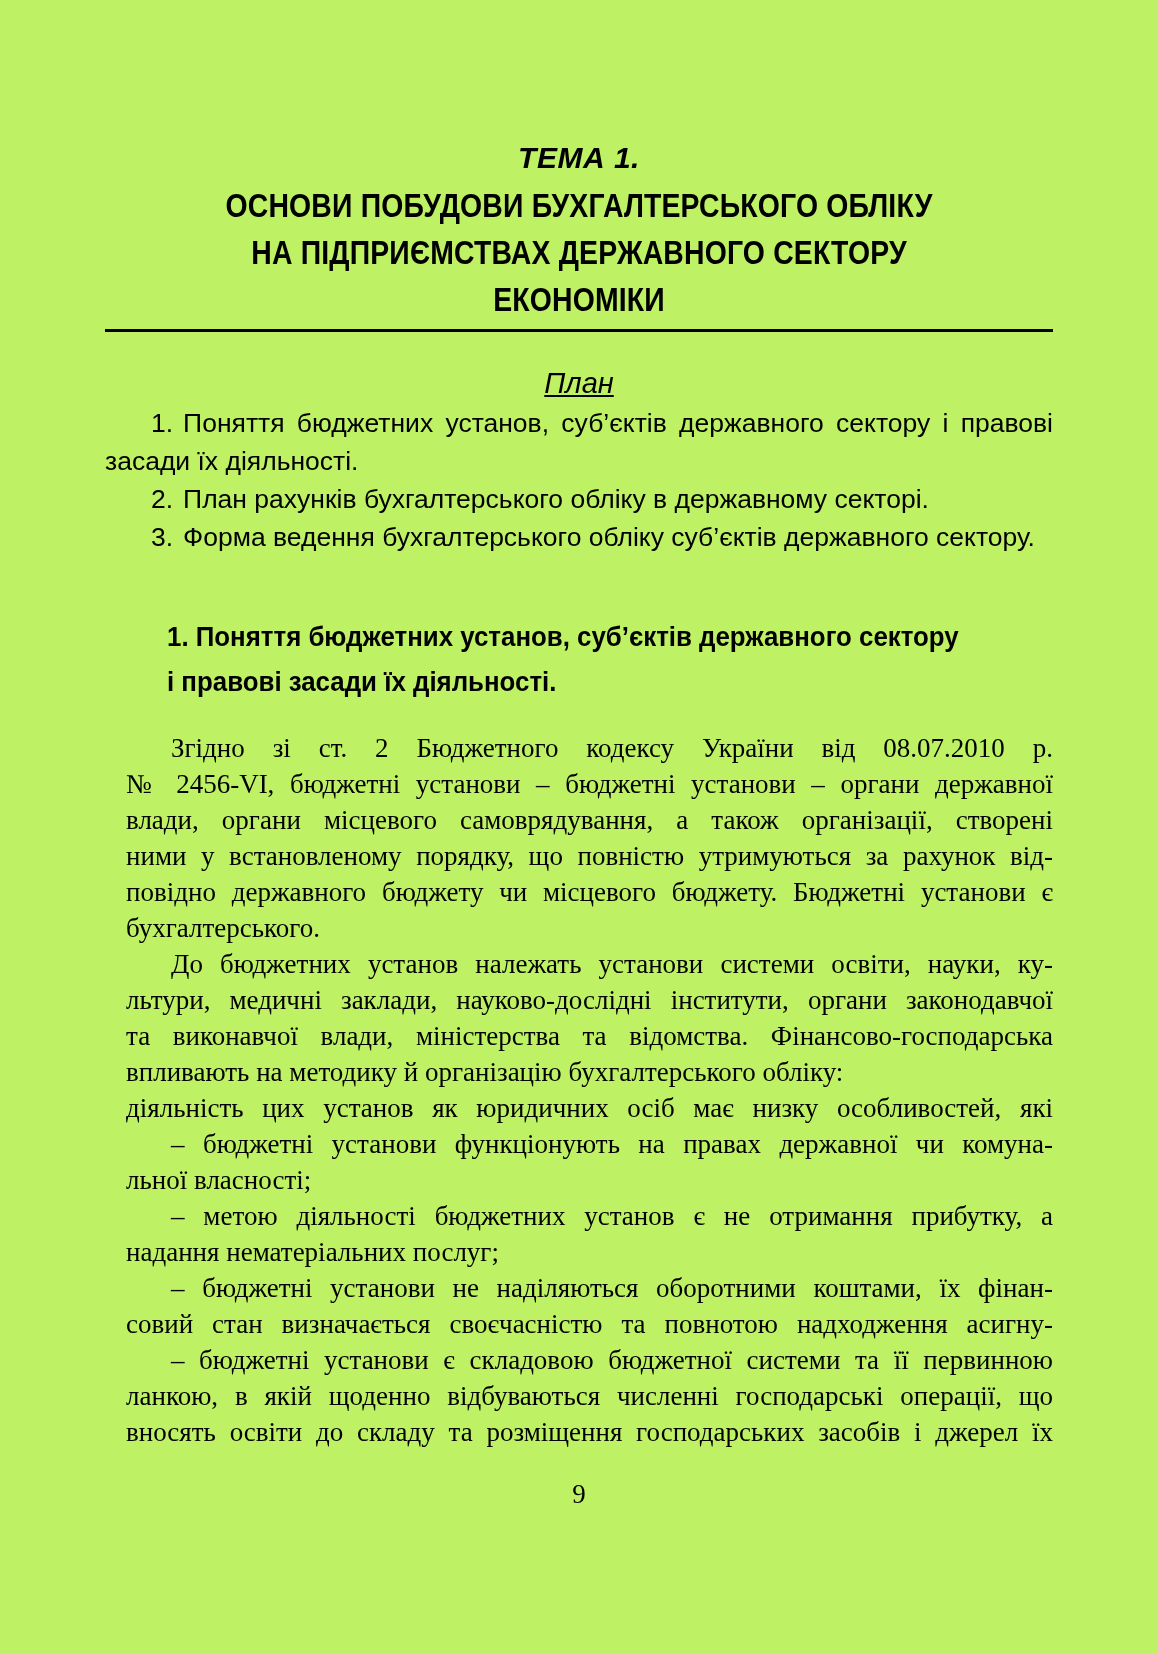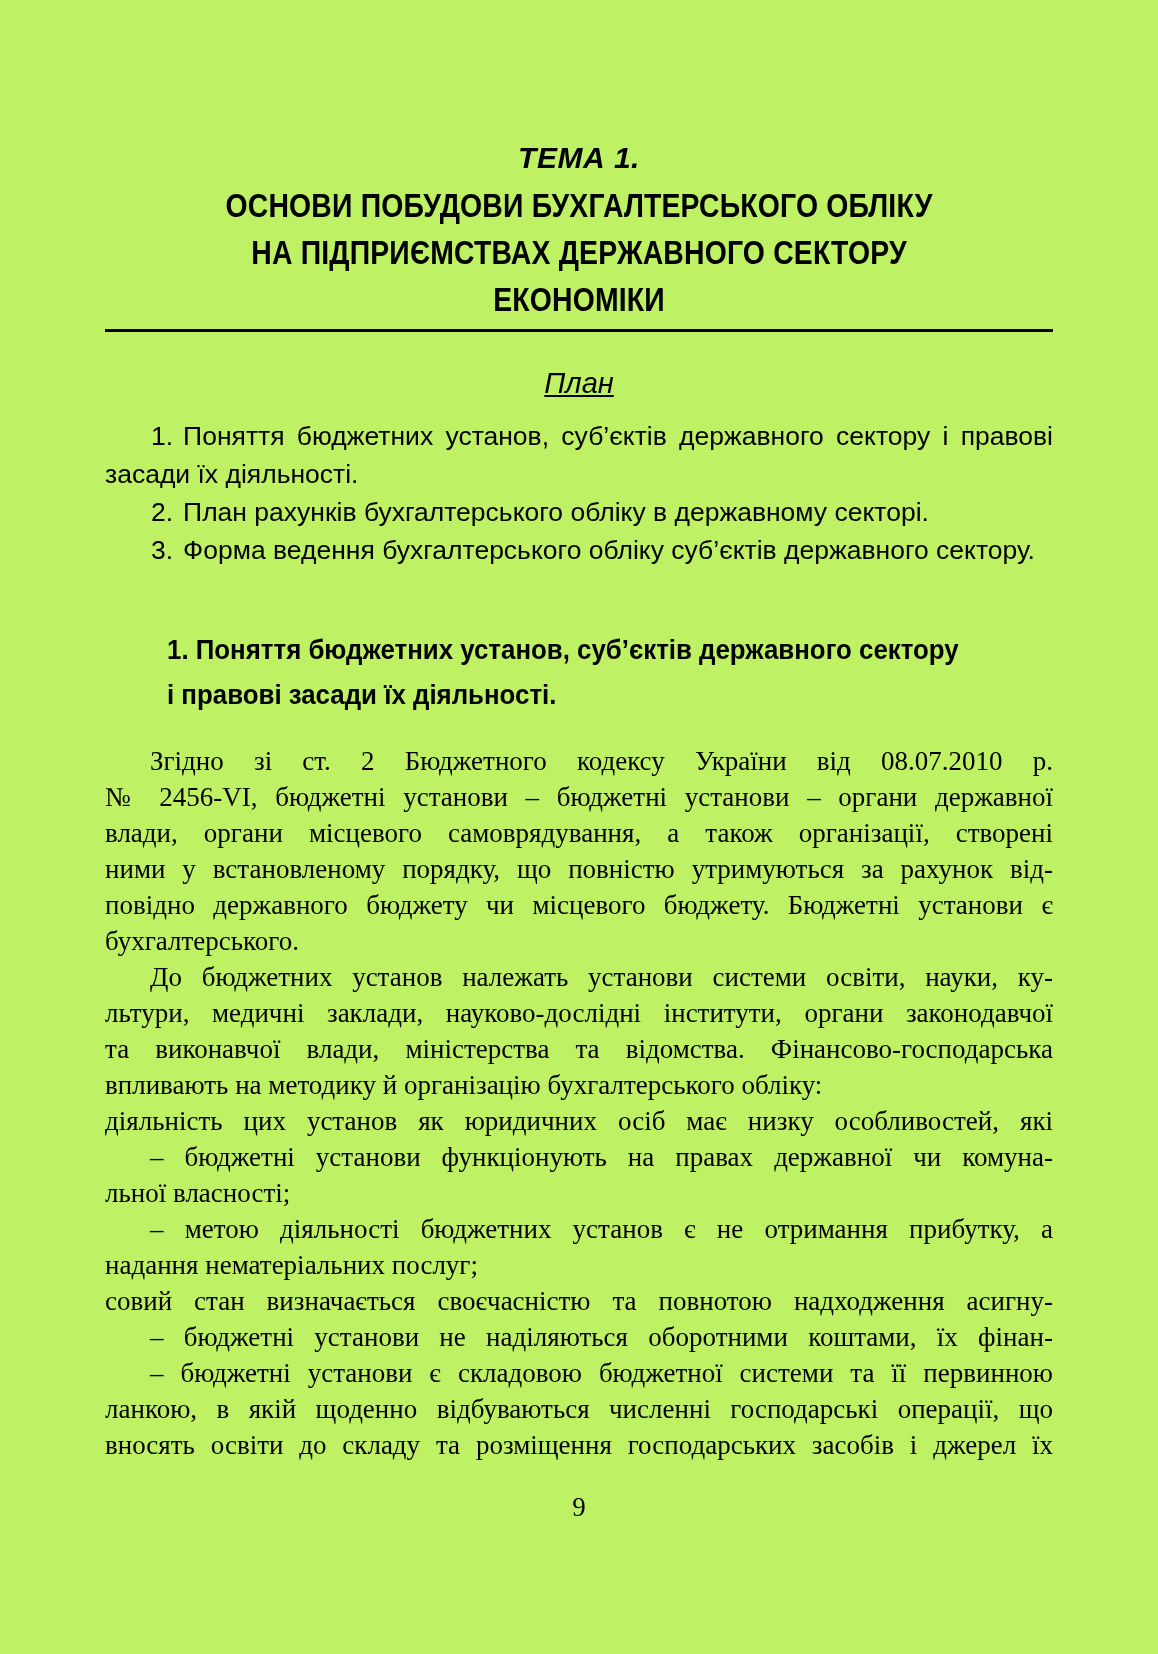--- a/index.html
+++ b/index.html
@@ -36,39 +36,40 @@
     border-top: 3px solid #000000;
     height: 0;
   }
   .plan-heading {
     margin-top: 34px;
     text-align: center;
     font: italic 400 29px/35px "Liberation Sans", sans-serif;
     text-decoration: underline;
   }
   .plan-list {
-    margin-top: 16px;
+    margin-top: 3px;
     font: 400 26.5px/38px "Liberation Sans", sans-serif;
   }
   .plan-item {
     margin: 0;
     text-indent: 46px;
     text-align: justify;
   }
   .plan-num { margin-right: 10px; }
   .section-heading {
     margin-top: 58px;
     margin-left: 62px;
     font: 700 27.5px/45px "Liberation Sans", sans-serif;
     transform: scaleX(0.94);
     transform-origin: 0 0;
   }
   .body-text {
     margin-top: 26px;
     font: 400 27px/36px "Liberation Serif", serif;
+    margin-left: 21px;
   }
   .para { margin: 0; }
   .line {
     text-align: justify;
     text-align-last: justify;
   }
   .line.first { text-indent: 45px; }
   .line.last { text-align-last: left; }
   .page-number {
     margin-top: 26px;
@@ -123,22 +124,22 @@
         </div>
         <div class="para">
           <div class="line first">– бюджетні установи функціонують на правах державної чи комуна-</div>
           <div class="line last">льної власності;</div>
         </div>
         <div class="para">
           <div class="line first">– метою діяльності бюджетних установ є не отримання прибутку, а</div>
           <div class="line last">надання нематеріальних послуг;</div>
         </div>
         <div class="para">
+          <div class="line first">– бюджетні установи не наділяються оборотними коштами, їх фінан-</div>
           <div class="line">совий стан визначається своєчасністю та повнотою надходження асигну-</div>
-          <div class="line first">– бюджетні установи не наділяються оборотними коштами, їх фінан-</div>
         </div>
         <div class="para">
           <div class="line first">– бюджетні установи є складовою бюджетної системи та її первинною</div>
           <div class="line">ланкою, в якій щоденно відбуваються численні господарські операції, що</div>
           <div class="line">вносять освіти до складу та розміщення господарських засобів і джерел їх</div>
         </div>
       </div>
 
     <div class="page-number">9</div>
 

